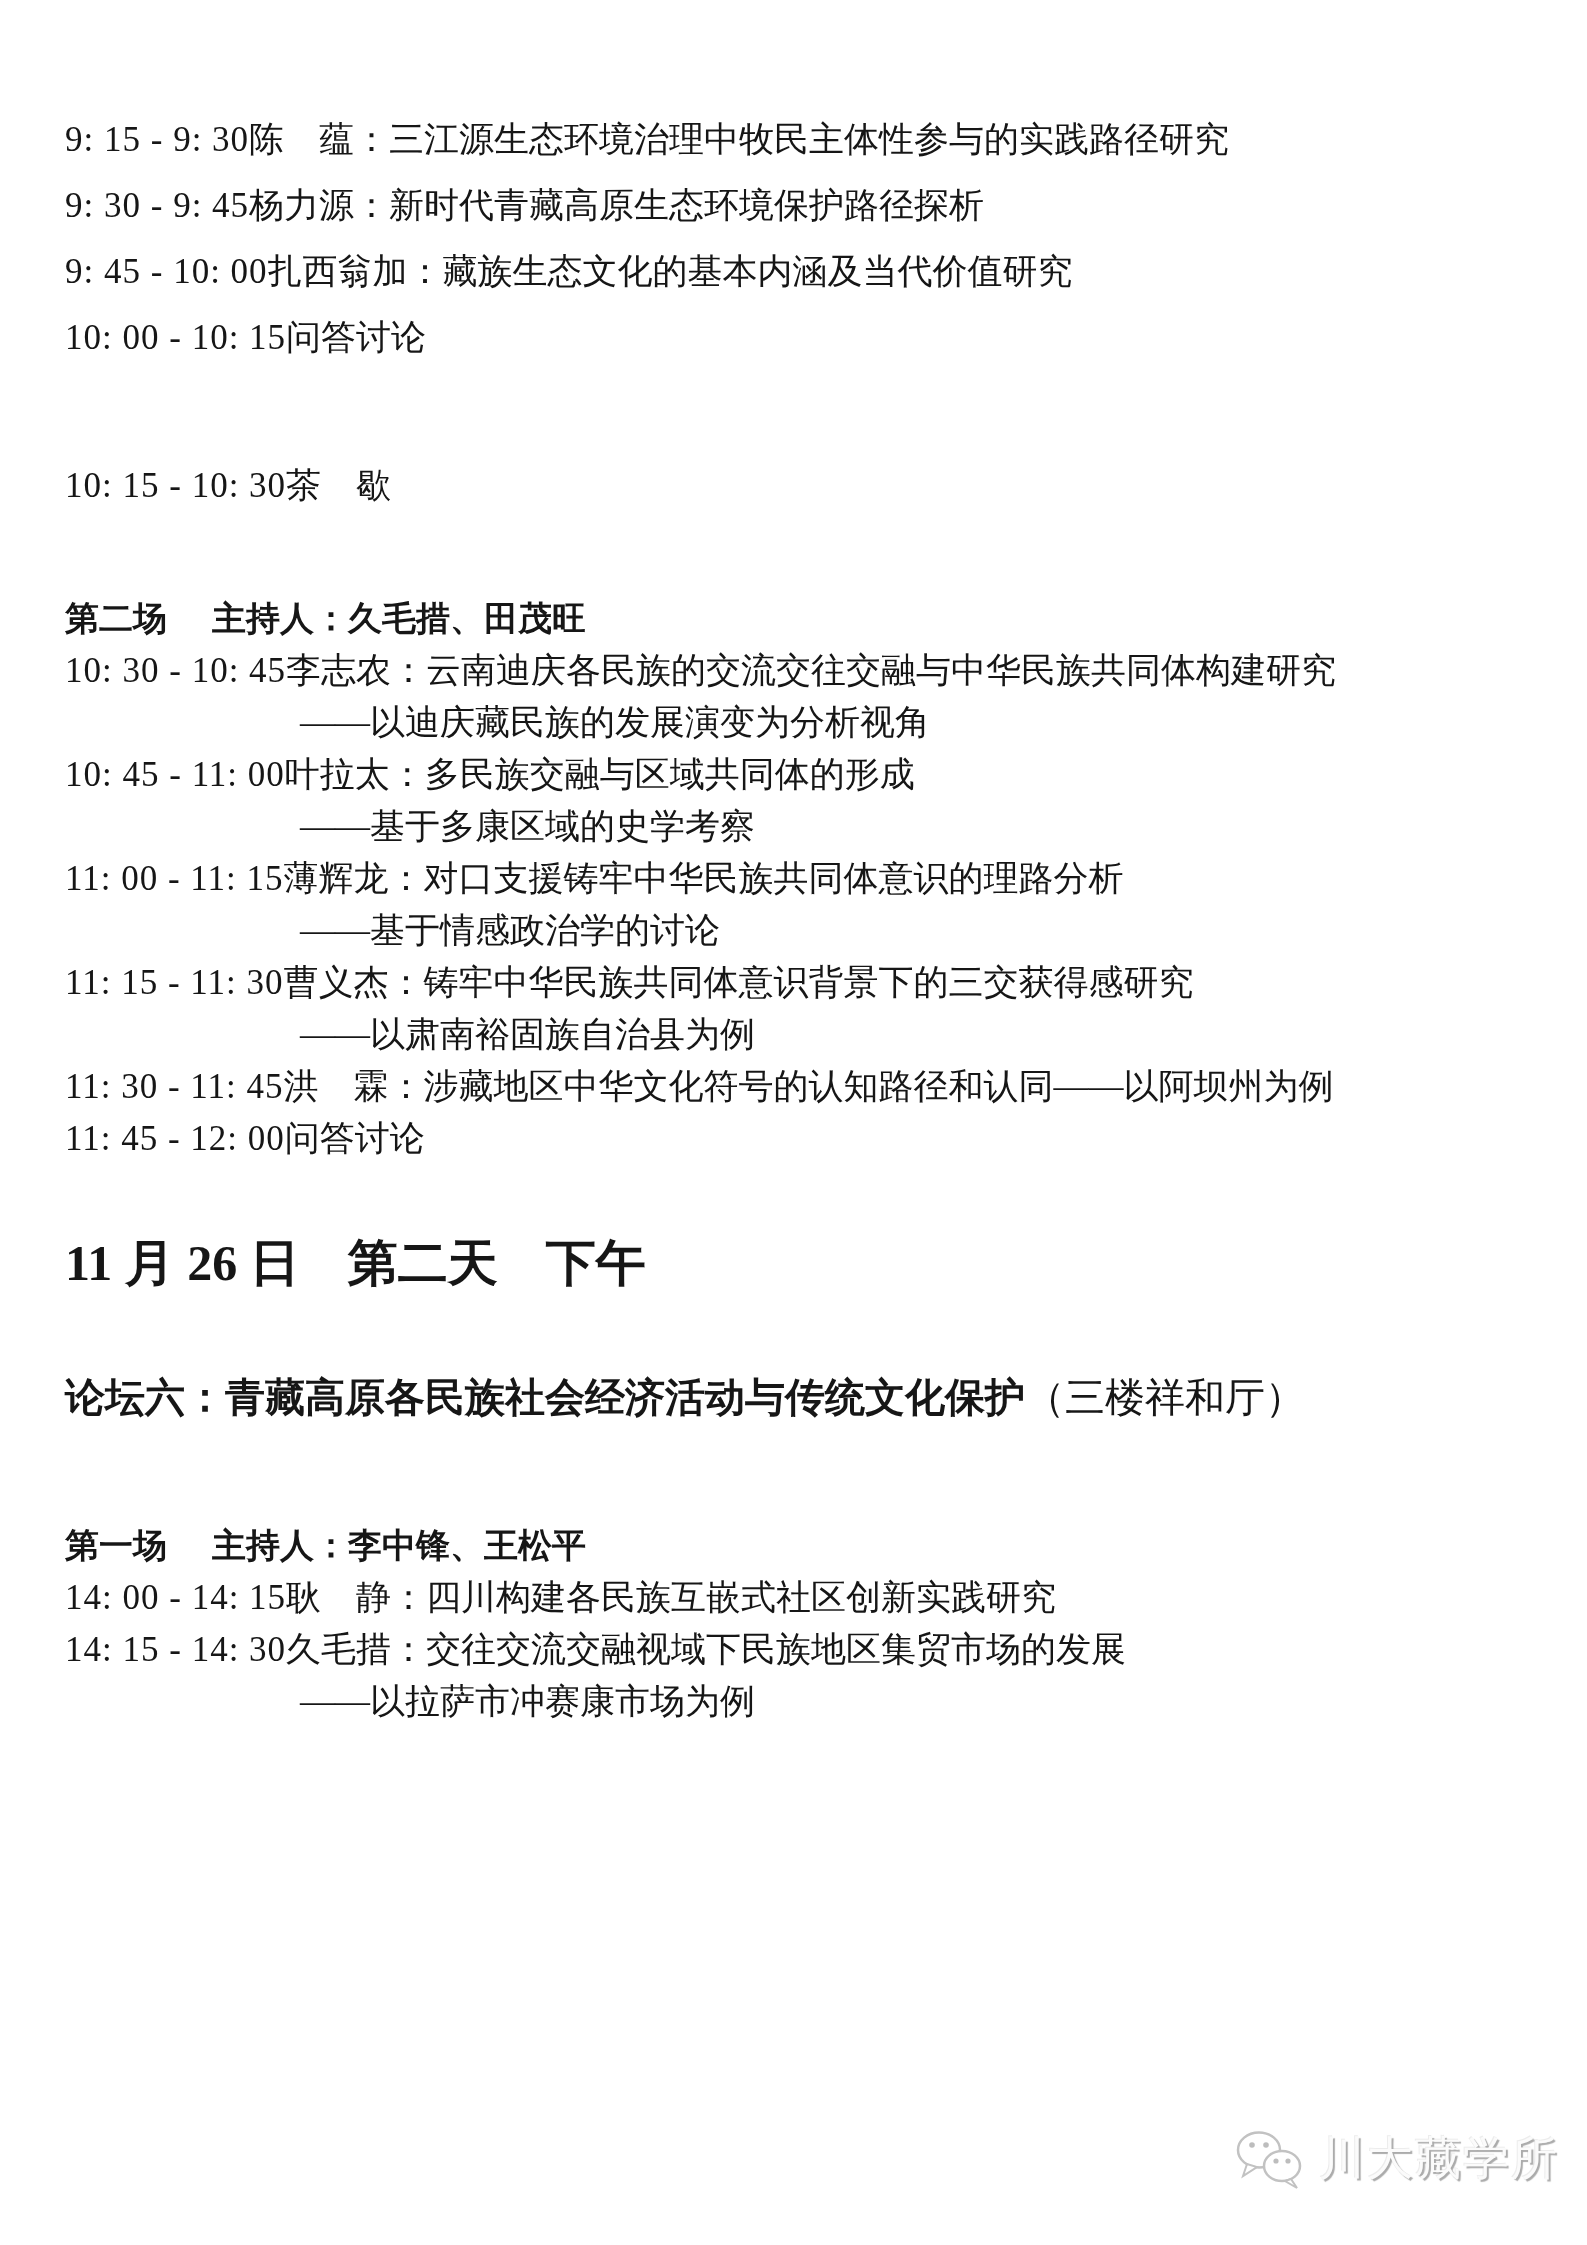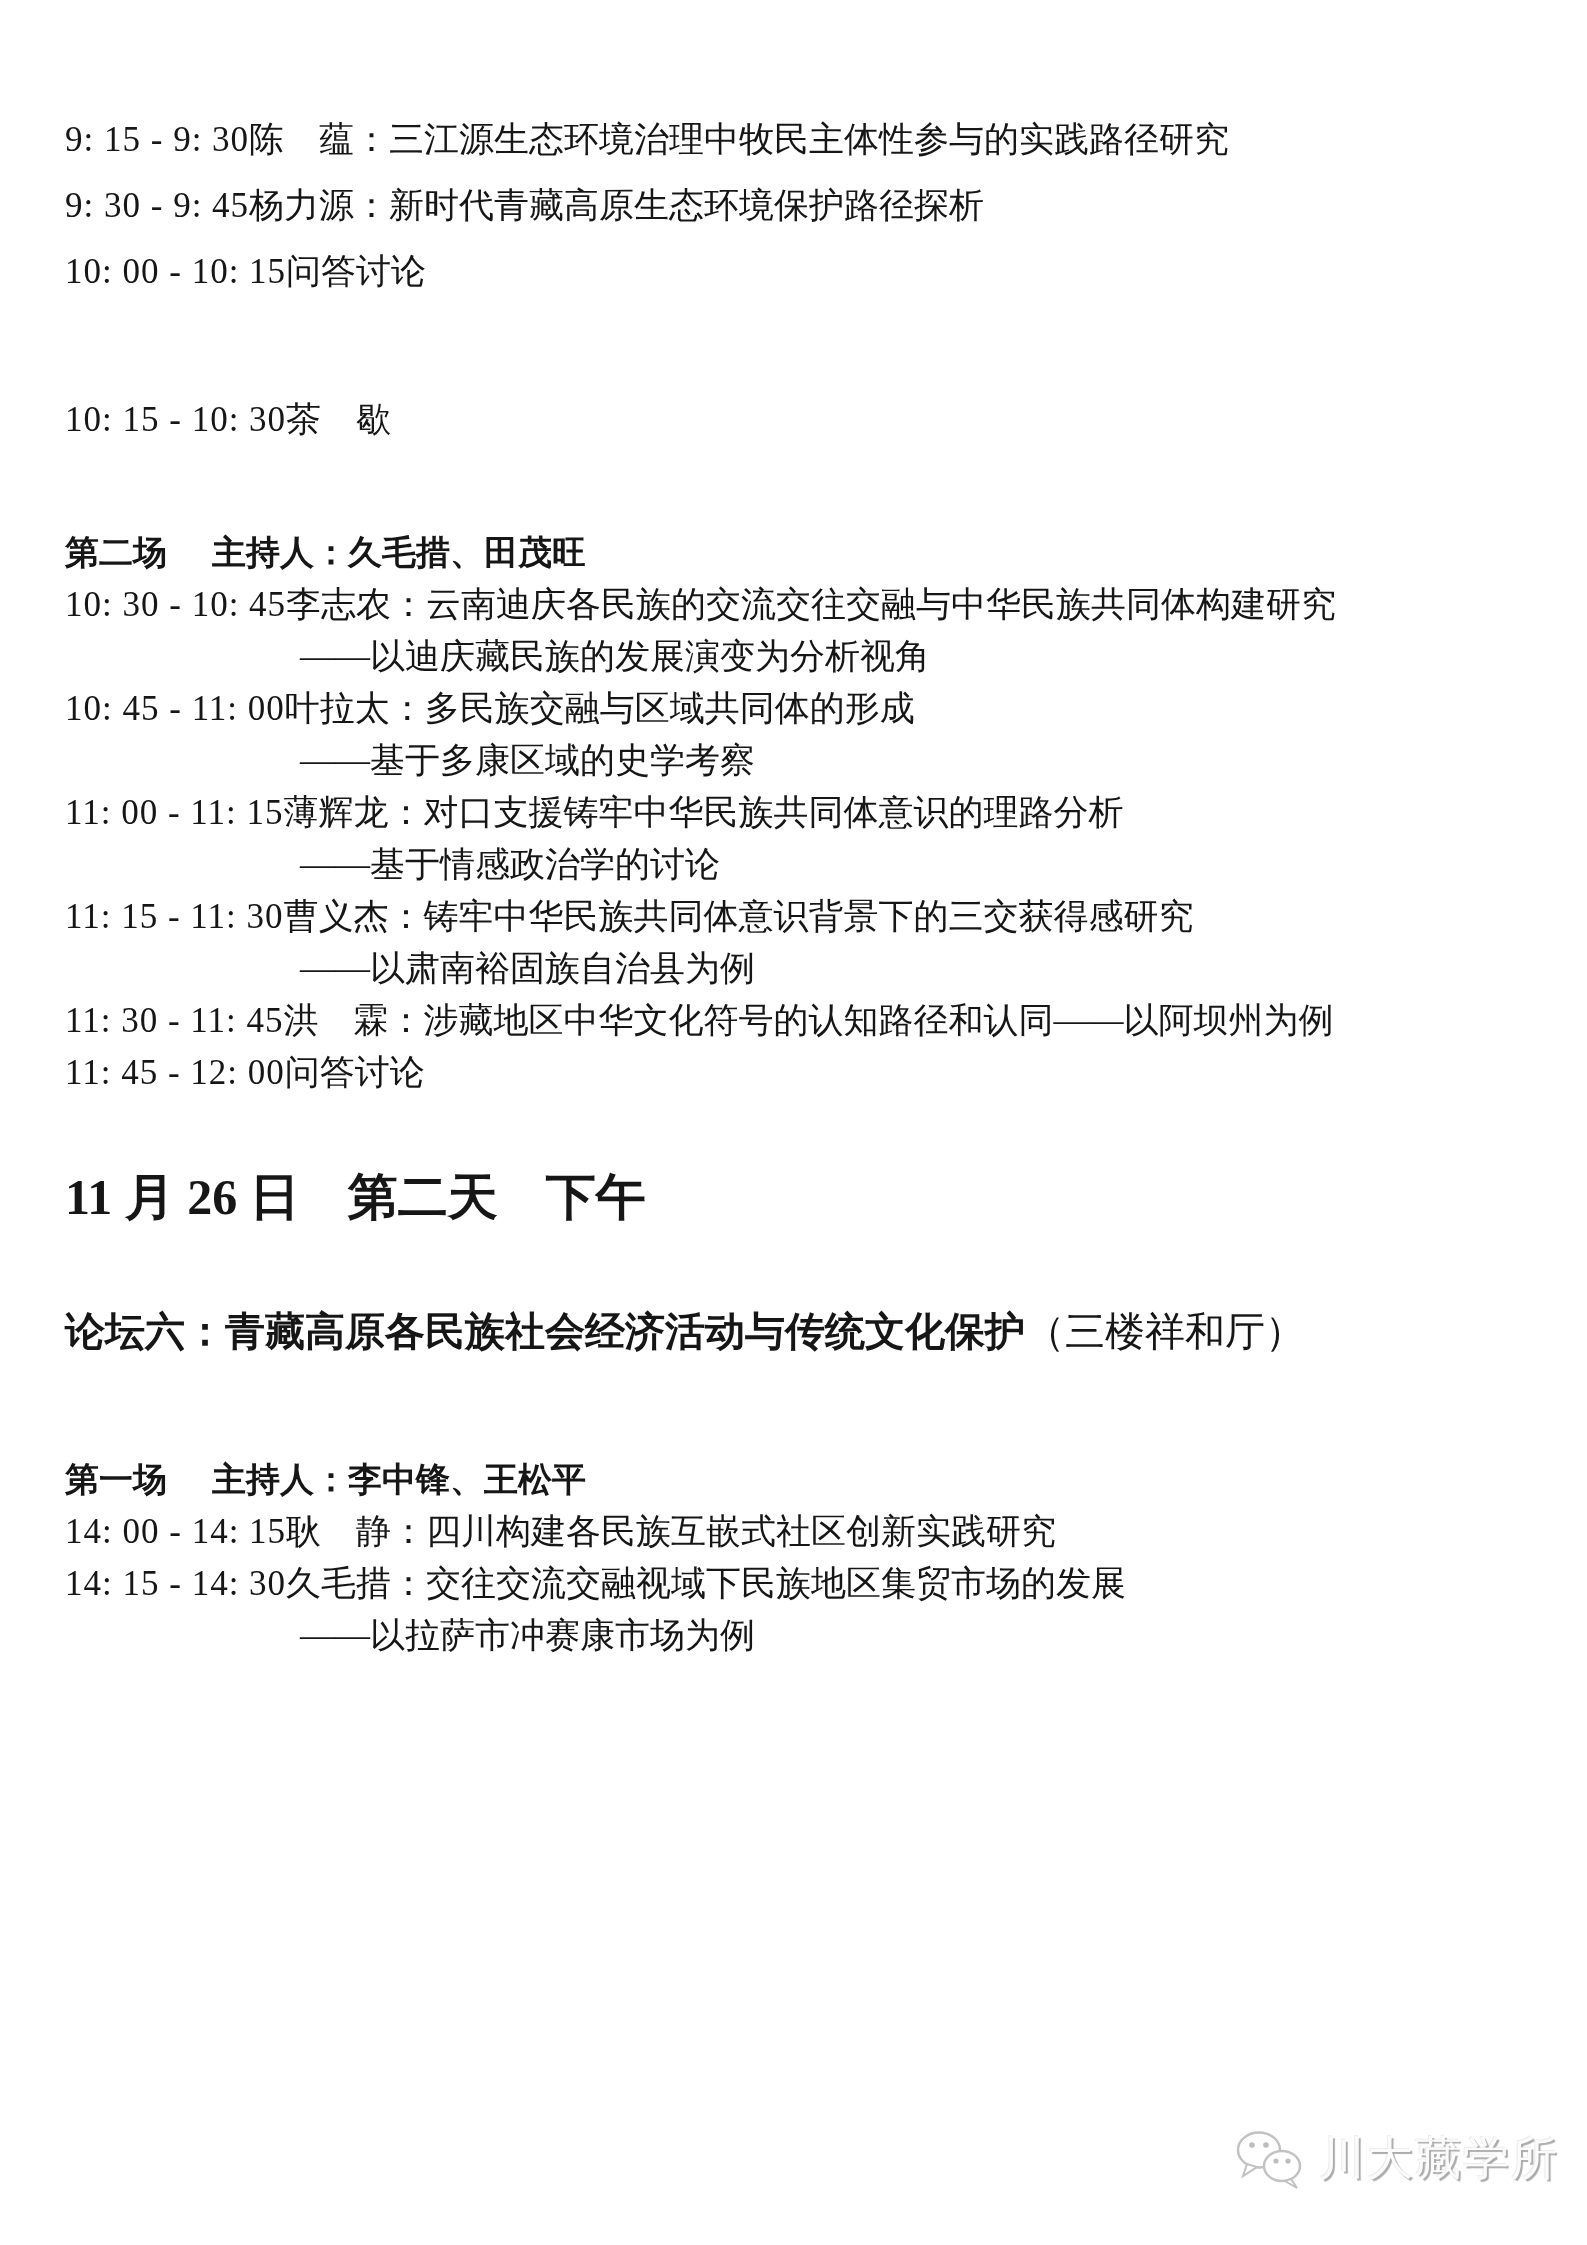--- a/index.html
+++ b/index.html
@@ -41,20 +41,23 @@
 </head>
 <body>
 
 <div class="doc">
 
   <div class="row mt-116">
     <span class="time">9: 15 - 9: 30</span><span class="speaker">陈　蕴：</span><span class="title">三江源生态环境治理中牧民主体性参与的实践路径研究</span>
   </div>
   <div class="row mt-18">
     <span class="time">9: 30 - 9: 45</span><span class="speaker">杨力源：</span><span class="title">新时代青藏高原生态环境保护路径探析</span>
+  </div>
+  <div class="row mt-18">
+    <span class="time">9: 45 - 10: 00</span><span class="speaker">扎西翁加：</span><span class="title">藏族生态文化的基本内涵及当代价值研究</span>
   </div>
   <div class="row mt-18">
     <span class="time">10: 00 - 10: 15</span><span class="title">问答讨论</span>
   </div>
 
   <div class="row mt-100">
     <span class="time">10: 15 - 10: 30</span><span class="title">茶　歇</span>
   </div>
 
   <div class="session-header mt-85">

